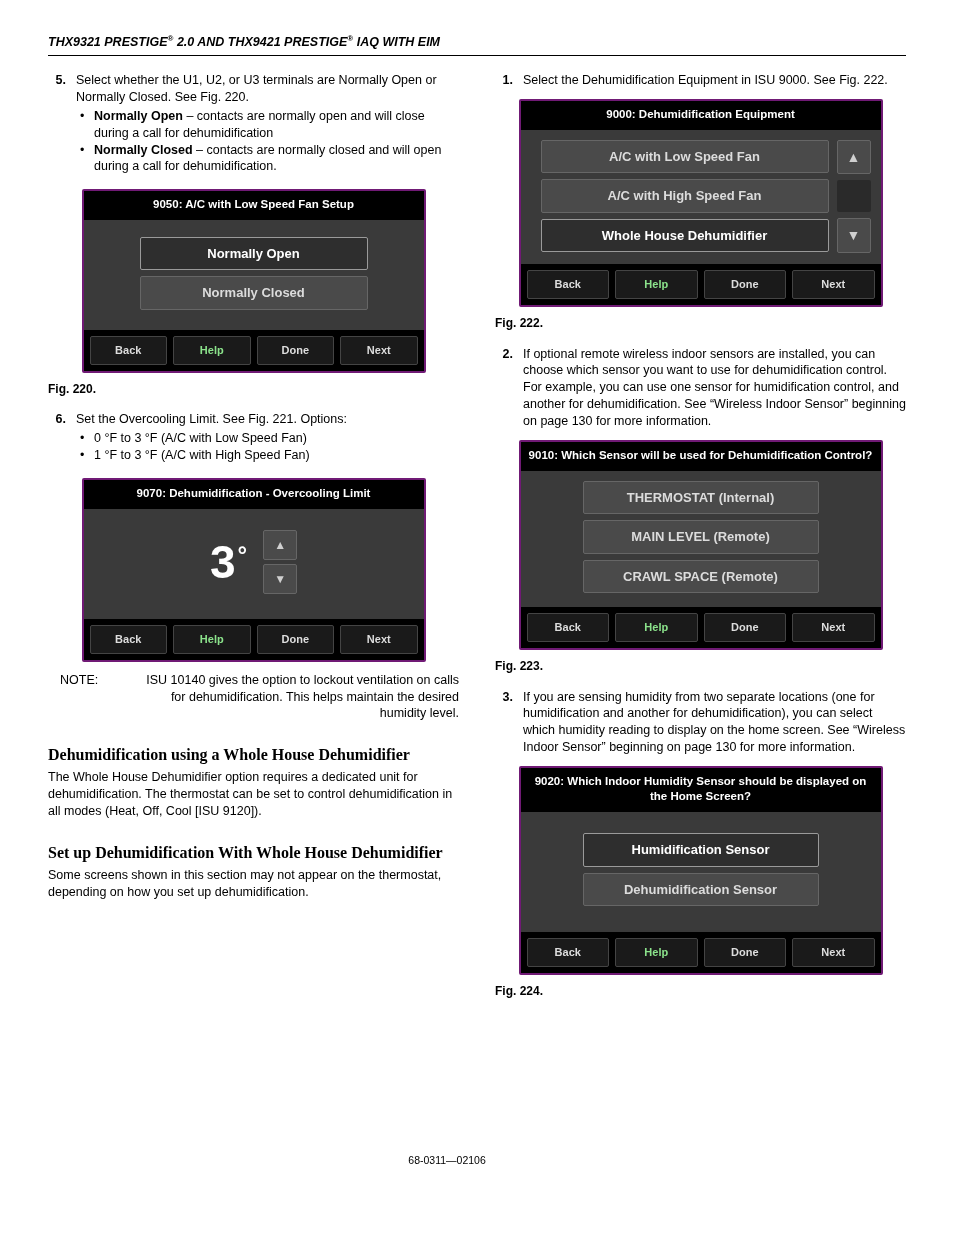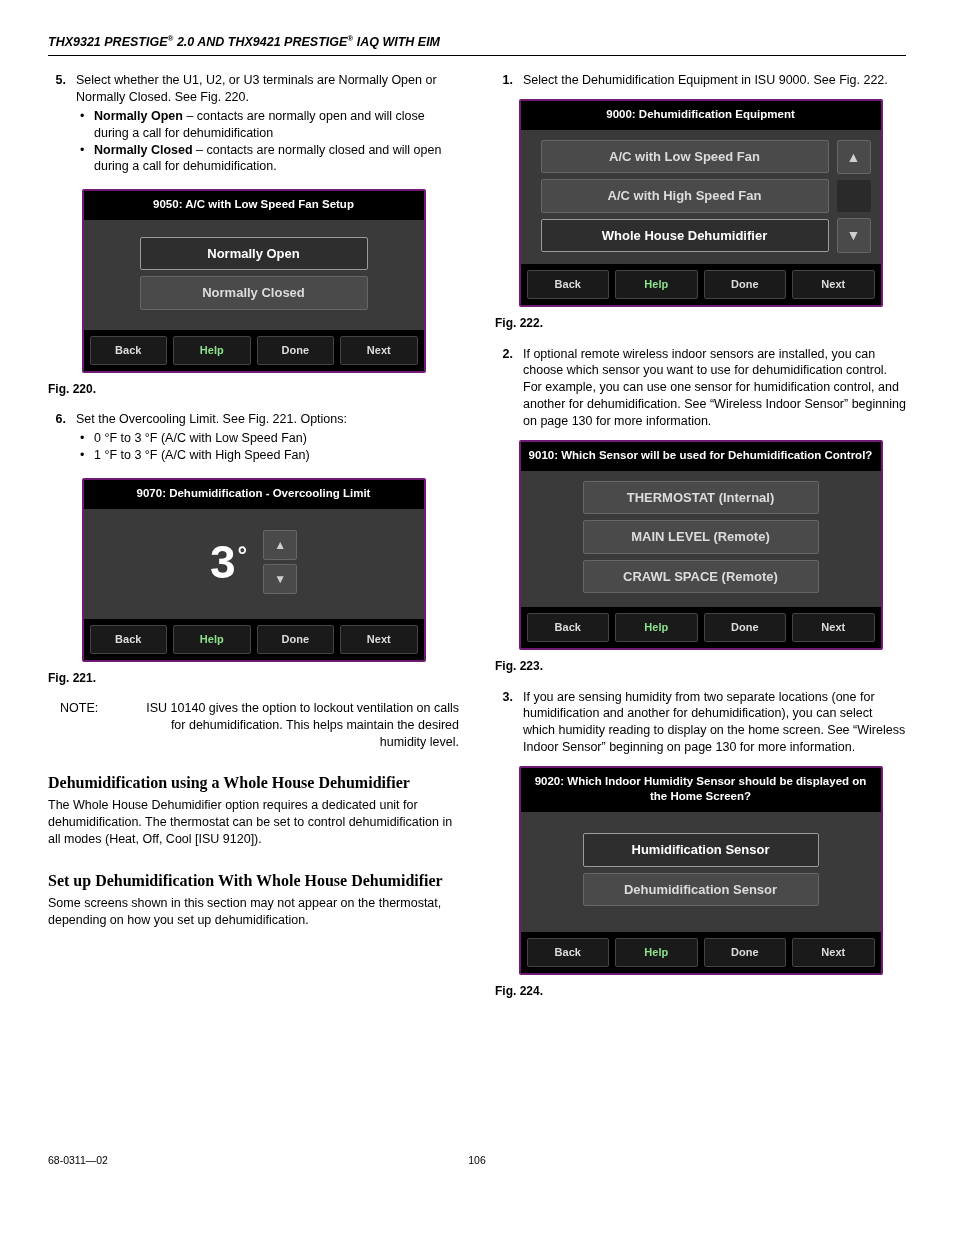--- a/index.html
+++ b/index.html
@@ -189,20 +189,21 @@
     font-size:11px;
     text-align:center;
     padding:6px 2px;
     border-radius:2px;
   }
   .ftr-btn.help { color:#8be28b; }
   .footer {
     margin-top: 140px;
     display:flex;
     font-size:10.5px;
+    text-align:right;
   }
   .footer .l { flex:1; }
   .footer .c { flex:0 0 auto; }
   .footer .r { flex:1; }
 </style>
 </head>
 <body>
 
 <div class="page">
 
@@ -271,21 +272,20 @@
               </div>
           </div>
         </div>
         <div class="scr-footer">
           <div class="ftr-btn">Back</div>
           <div class="ftr-btn help">Help</div>
           <div class="ftr-btn">Done</div>
           <div class="ftr-btn">Next</div>
         </div>
       </div>
-      <div class="fig-caption">Fig. 221.</div>
 
       <div class="note">
         <div class="lbl">NOTE:</div>
         <div class="txt">ISU 10140 gives the option to lockout ventilation on calls for dehumidification. This helps maintain the desired humidity level.</div>
       </div>
 
       <div class="h2">Dehumidification using a Whole House Dehumidifier</div>
       <p>The Whole House Dehumidifier option requires a dedicated unit for dehumidification. The thermostat can be set to control dehumidification in all modes (Heat, Off, Cool [ISU 9120]).</p>
 
       <div class="h2">Set up Dehumidification With Whole House Dehumidifier</div>

